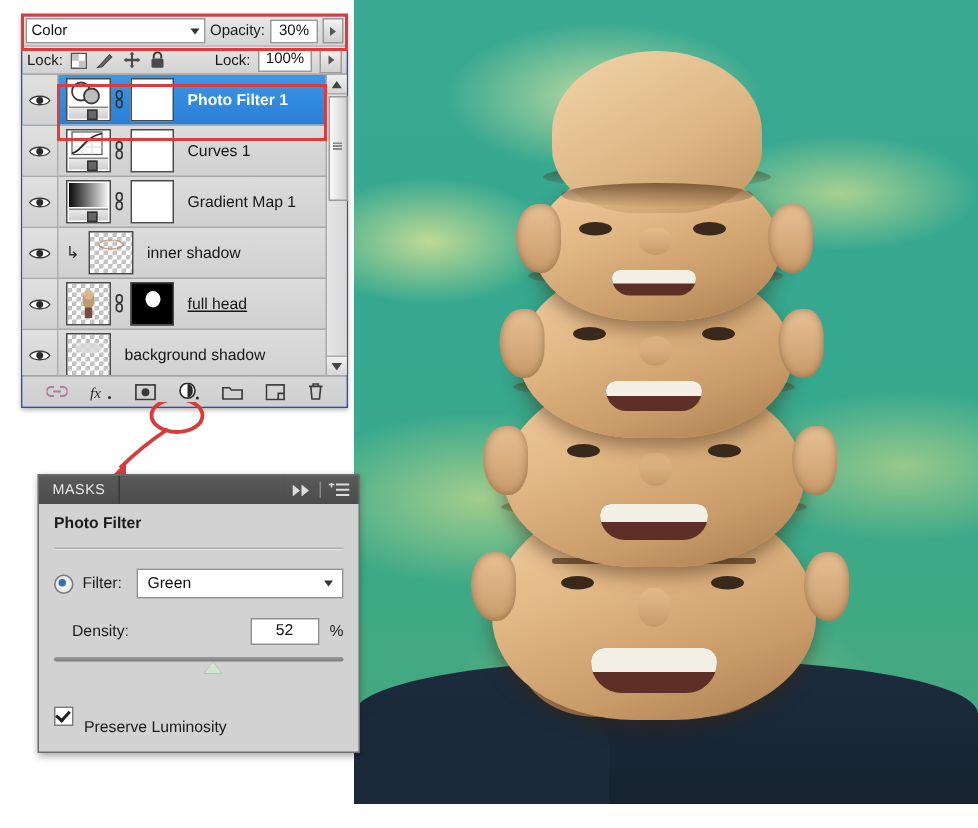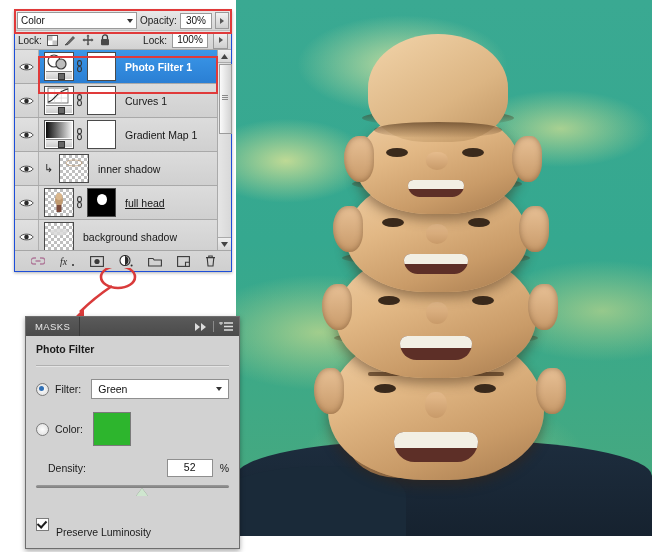--- a/index.html
+++ b/index.html
@@ -470,25 +470,20 @@
   <div class="adjbody">
     <div class="row">
       <span class="radio on"></span>
       <span class="rlabel">Filter:</span>
       <div class="select">
         <span>Green</span>
         <span class="caret"></span>
       </div>
     </div>
 
-    <div class="row">
-      <span class="radio"></span>
-      <span class="rlabel">Color:</span>
-      <div class="swatch" id="swatch" style="background: rgb(45, 181, 45);"></div>
-    </div>
 
     <div class="densrow">
       <span class="rlabel" style="margin-left:12px">Density:</span>
       <div class="densbox">52</div>
       <span class="pct">%</span>
     </div>
 
     <div class="sliderrow">
       <div class="track"></div>
       <div class="knob" id="knob" style="left: 52%;"></div>

